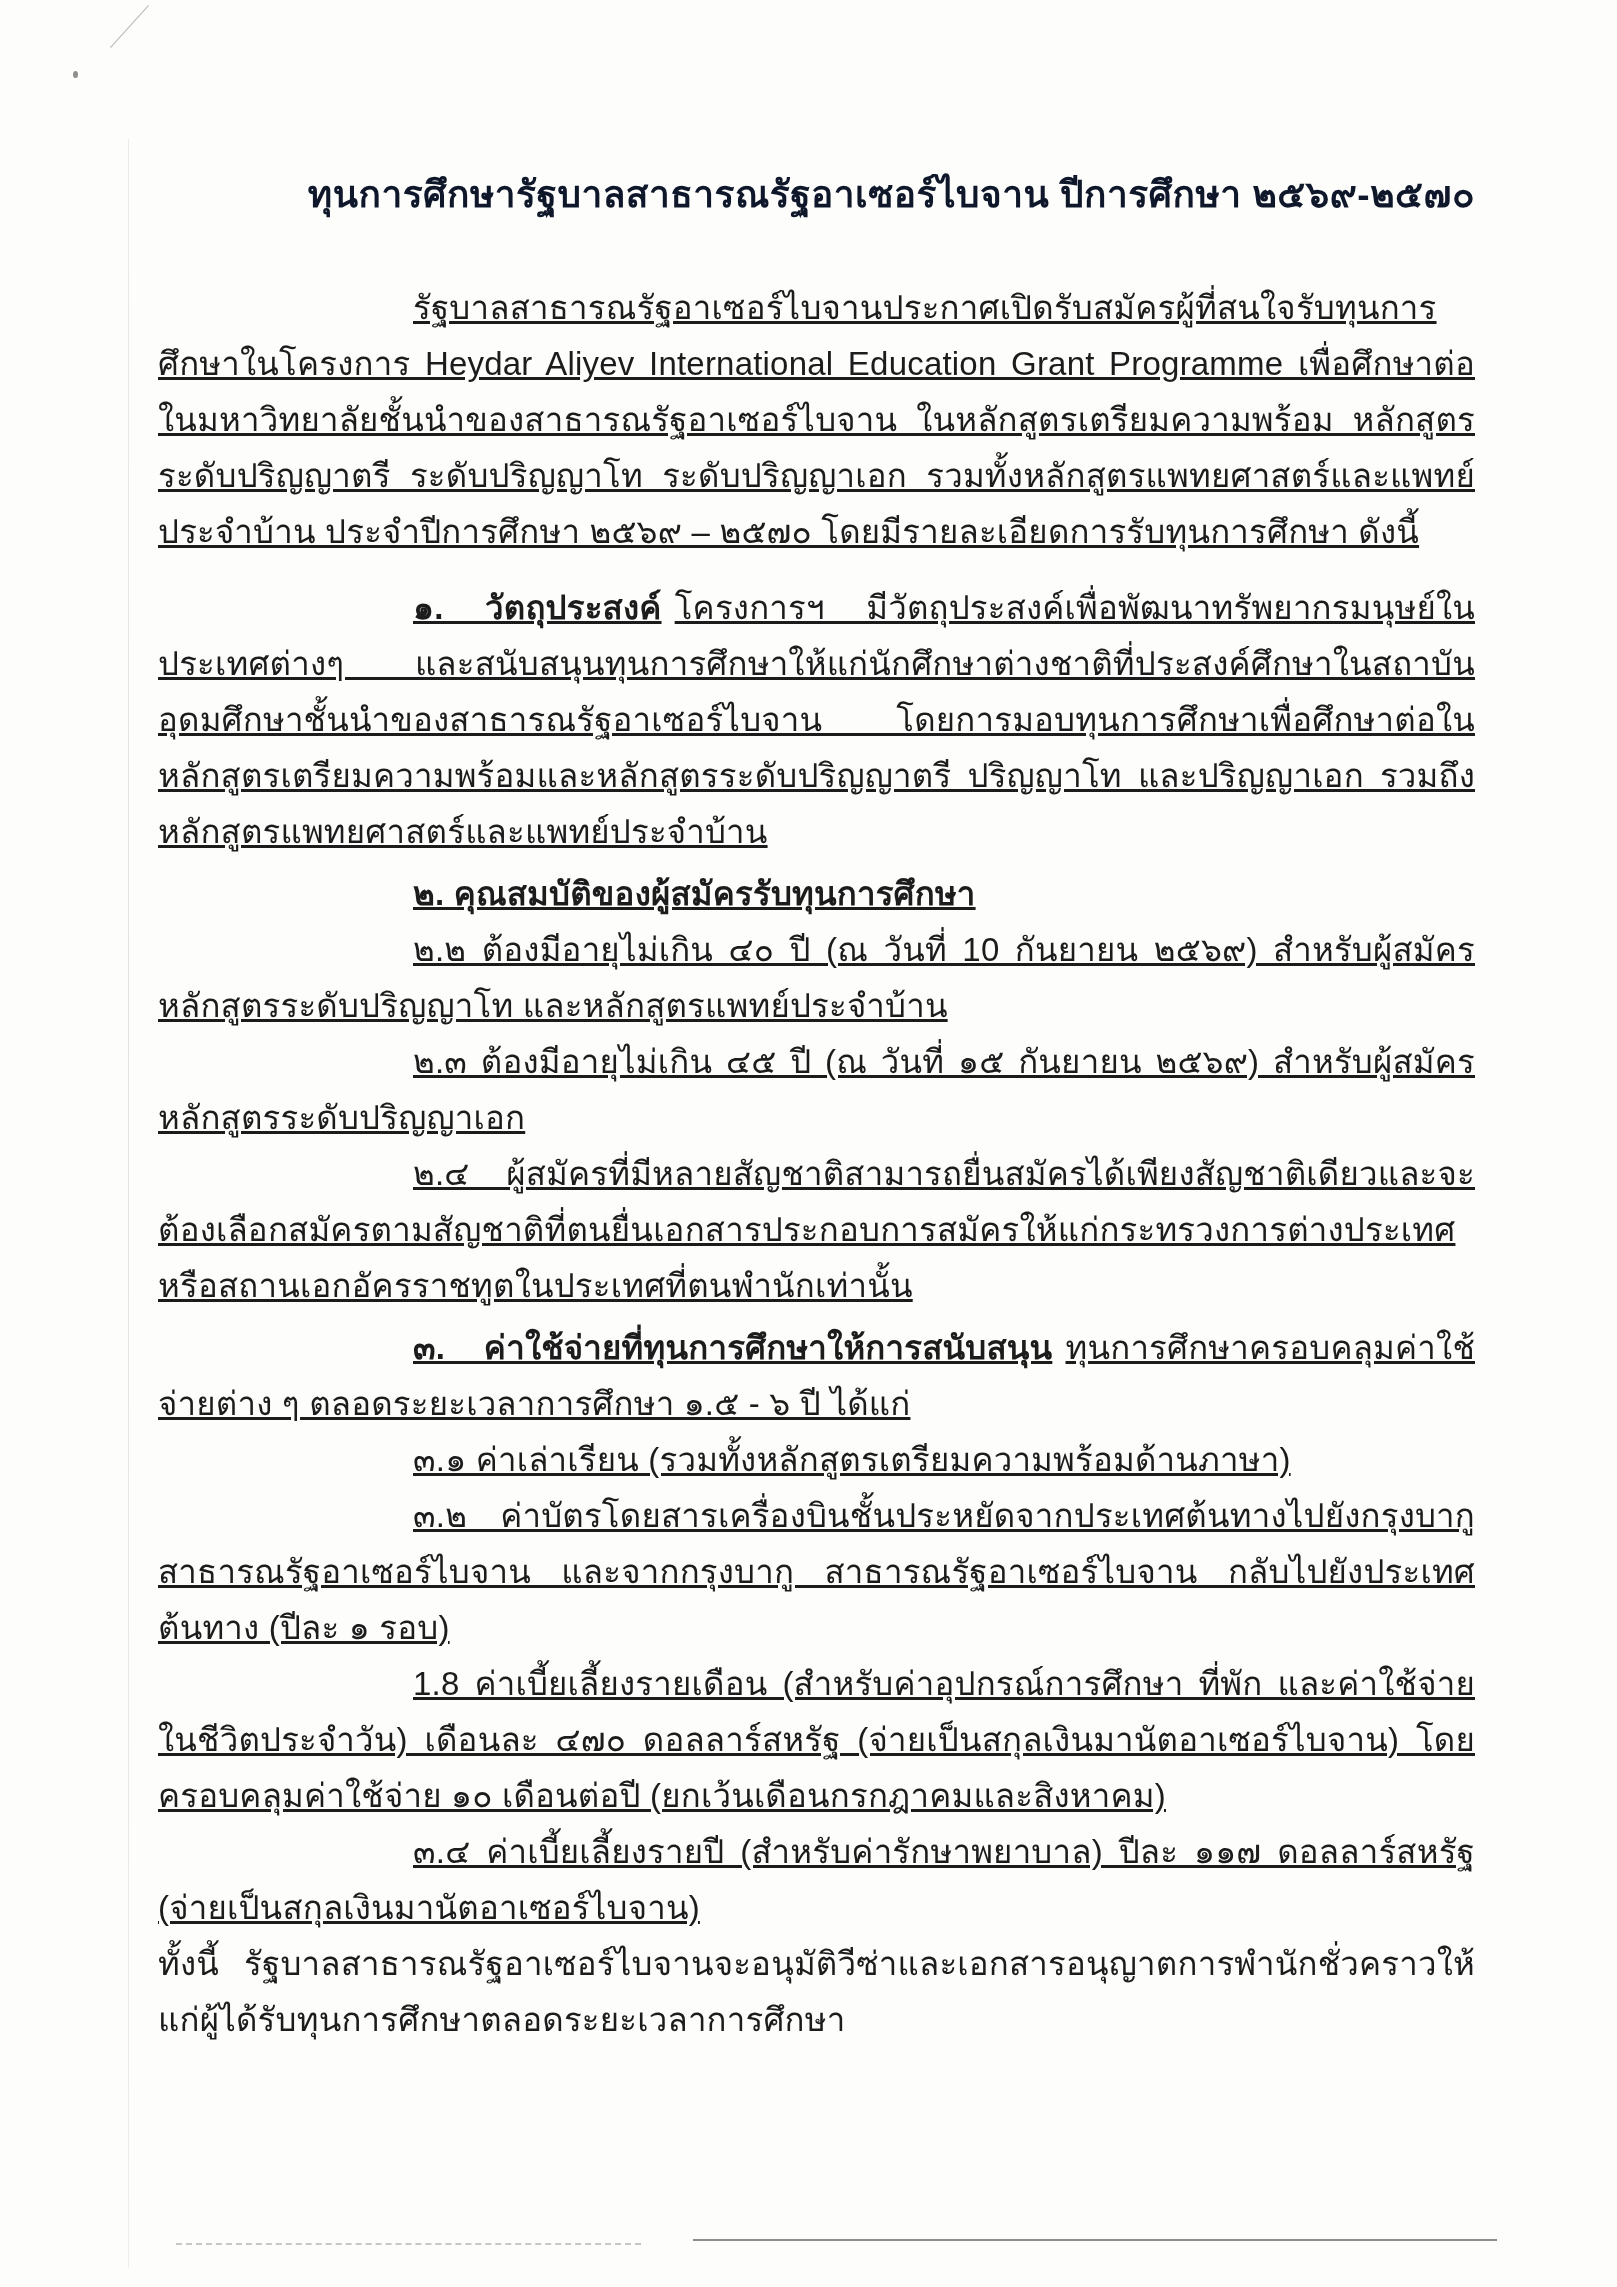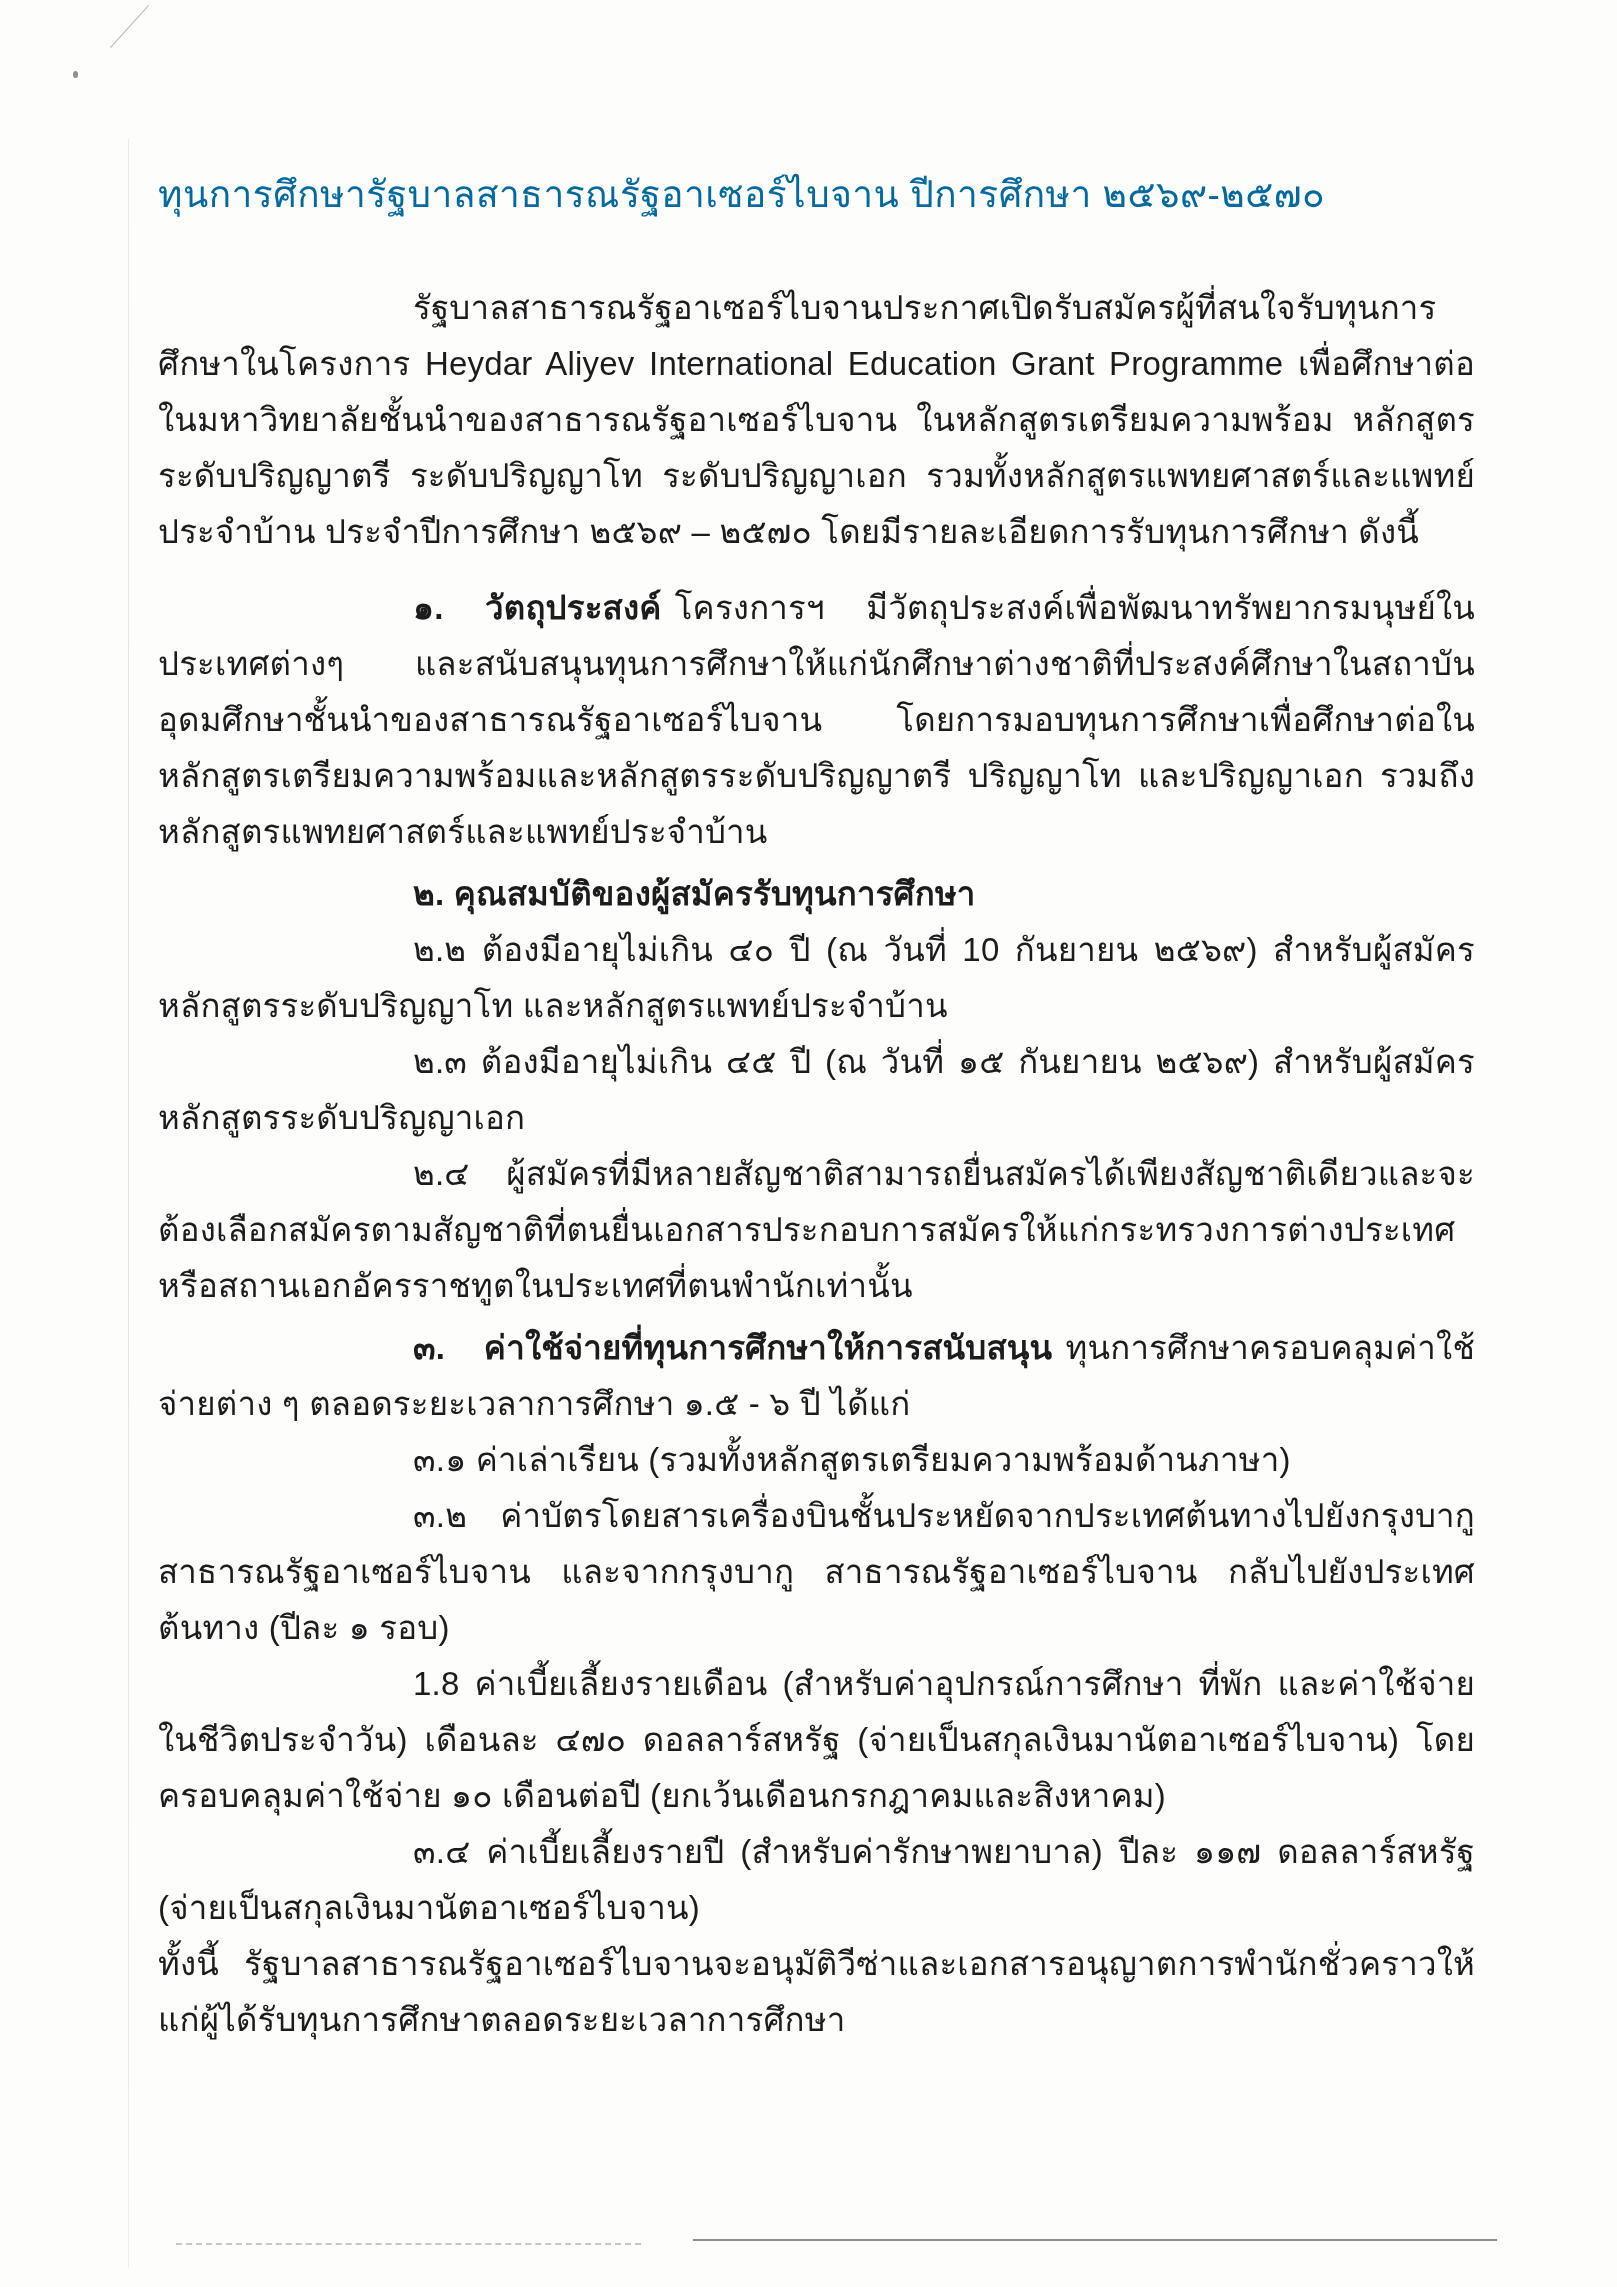--- a/index.html
+++ b/index.html
@@ -14,33 +14,34 @@
     background: #fdfdfc;
     overflow: hidden;
     box-sizing: border-box;
     padding: 166px 143px 0 158px;
     font-family: "Liberation Sans", "DejaVu Sans", sans-serif;
     color: #1c1c1c;
   }
   .title {
     font-size: 37px;
     line-height: 57px;
-    font-weight: 400;
+    font-weight: 700;
     letter-spacing: 0.5px;
-    color: #0369a1;
+    color: #0f172a;
     margin: 0 0 57px 0;
+    text-align: right;
   }
   .para {
     font-size: 33px;
     line-height: 56px;
     margin: 0;
     text-align: justify;
     letter-spacing: 0.2px;
   }
-  .indent { text-indent: 255px; }
+  .indent { text-indent: 255px; text-decoration: underline; }
   .gap-after { margin-bottom: 20px; }
   .small-gap-after { margin-bottom: 6px; }
   .bold { font-weight: 700; }
   .lead { margin-right: 0.4em; }
   
   .artifact { position: absolute; pointer-events: none; }
   .diag-mark {
     left: 101px; top: 26px; width: 57px; height: 1px;
     background: #b9b9b9; transform: rotate(-48deg);
   }

